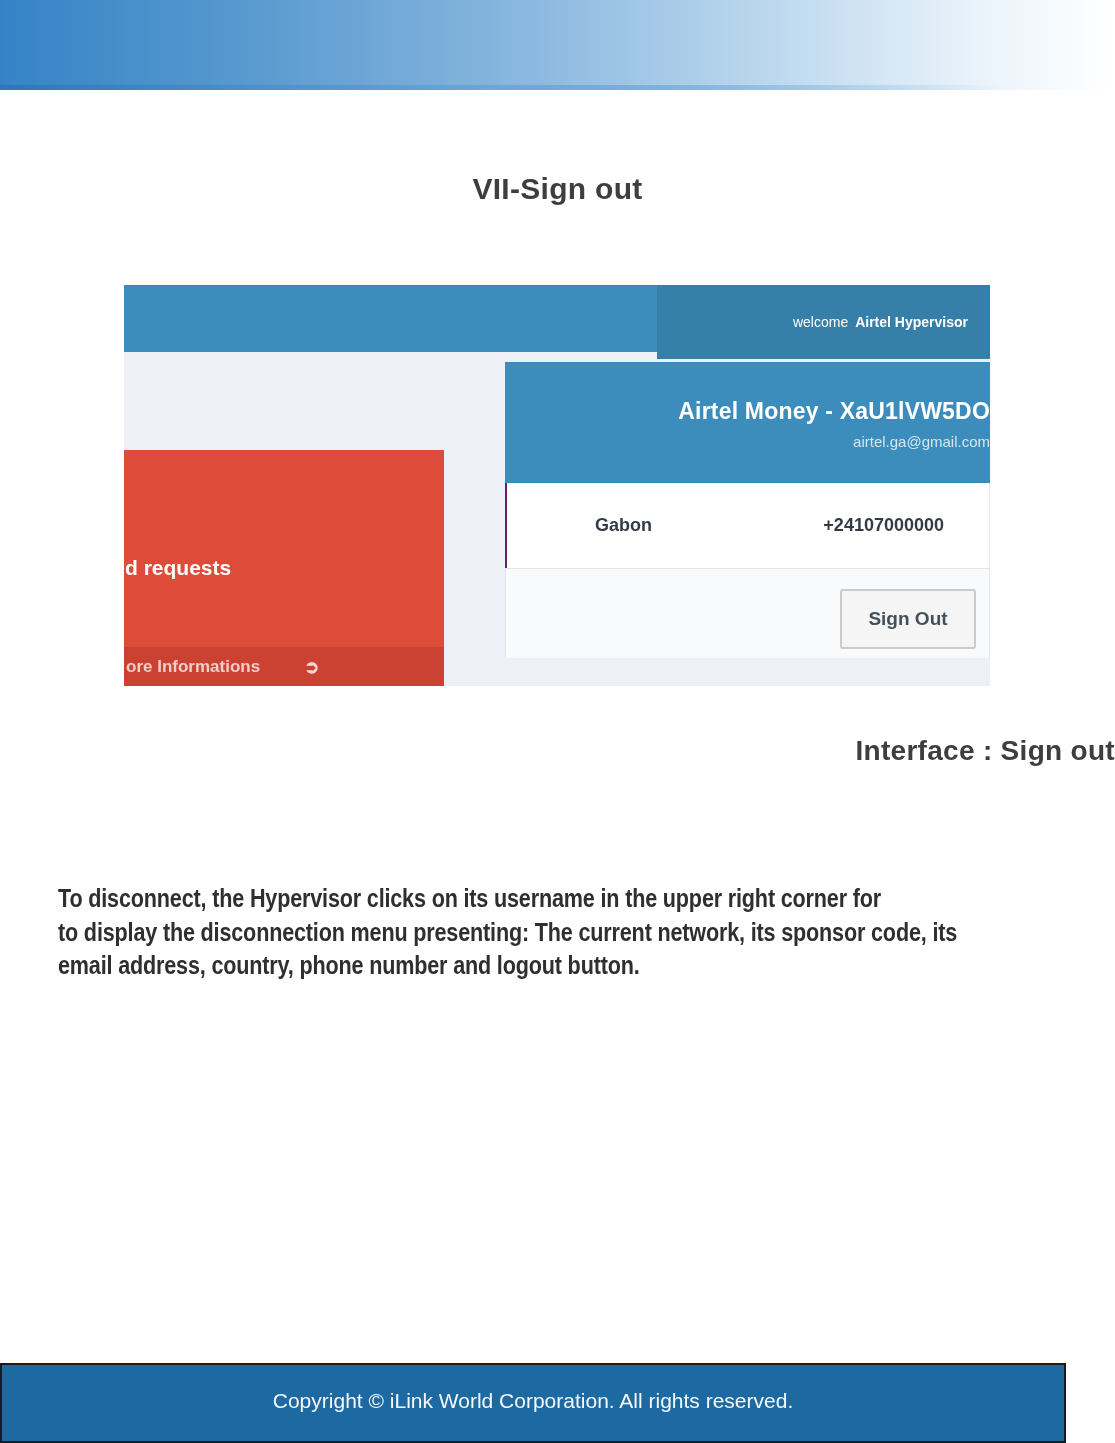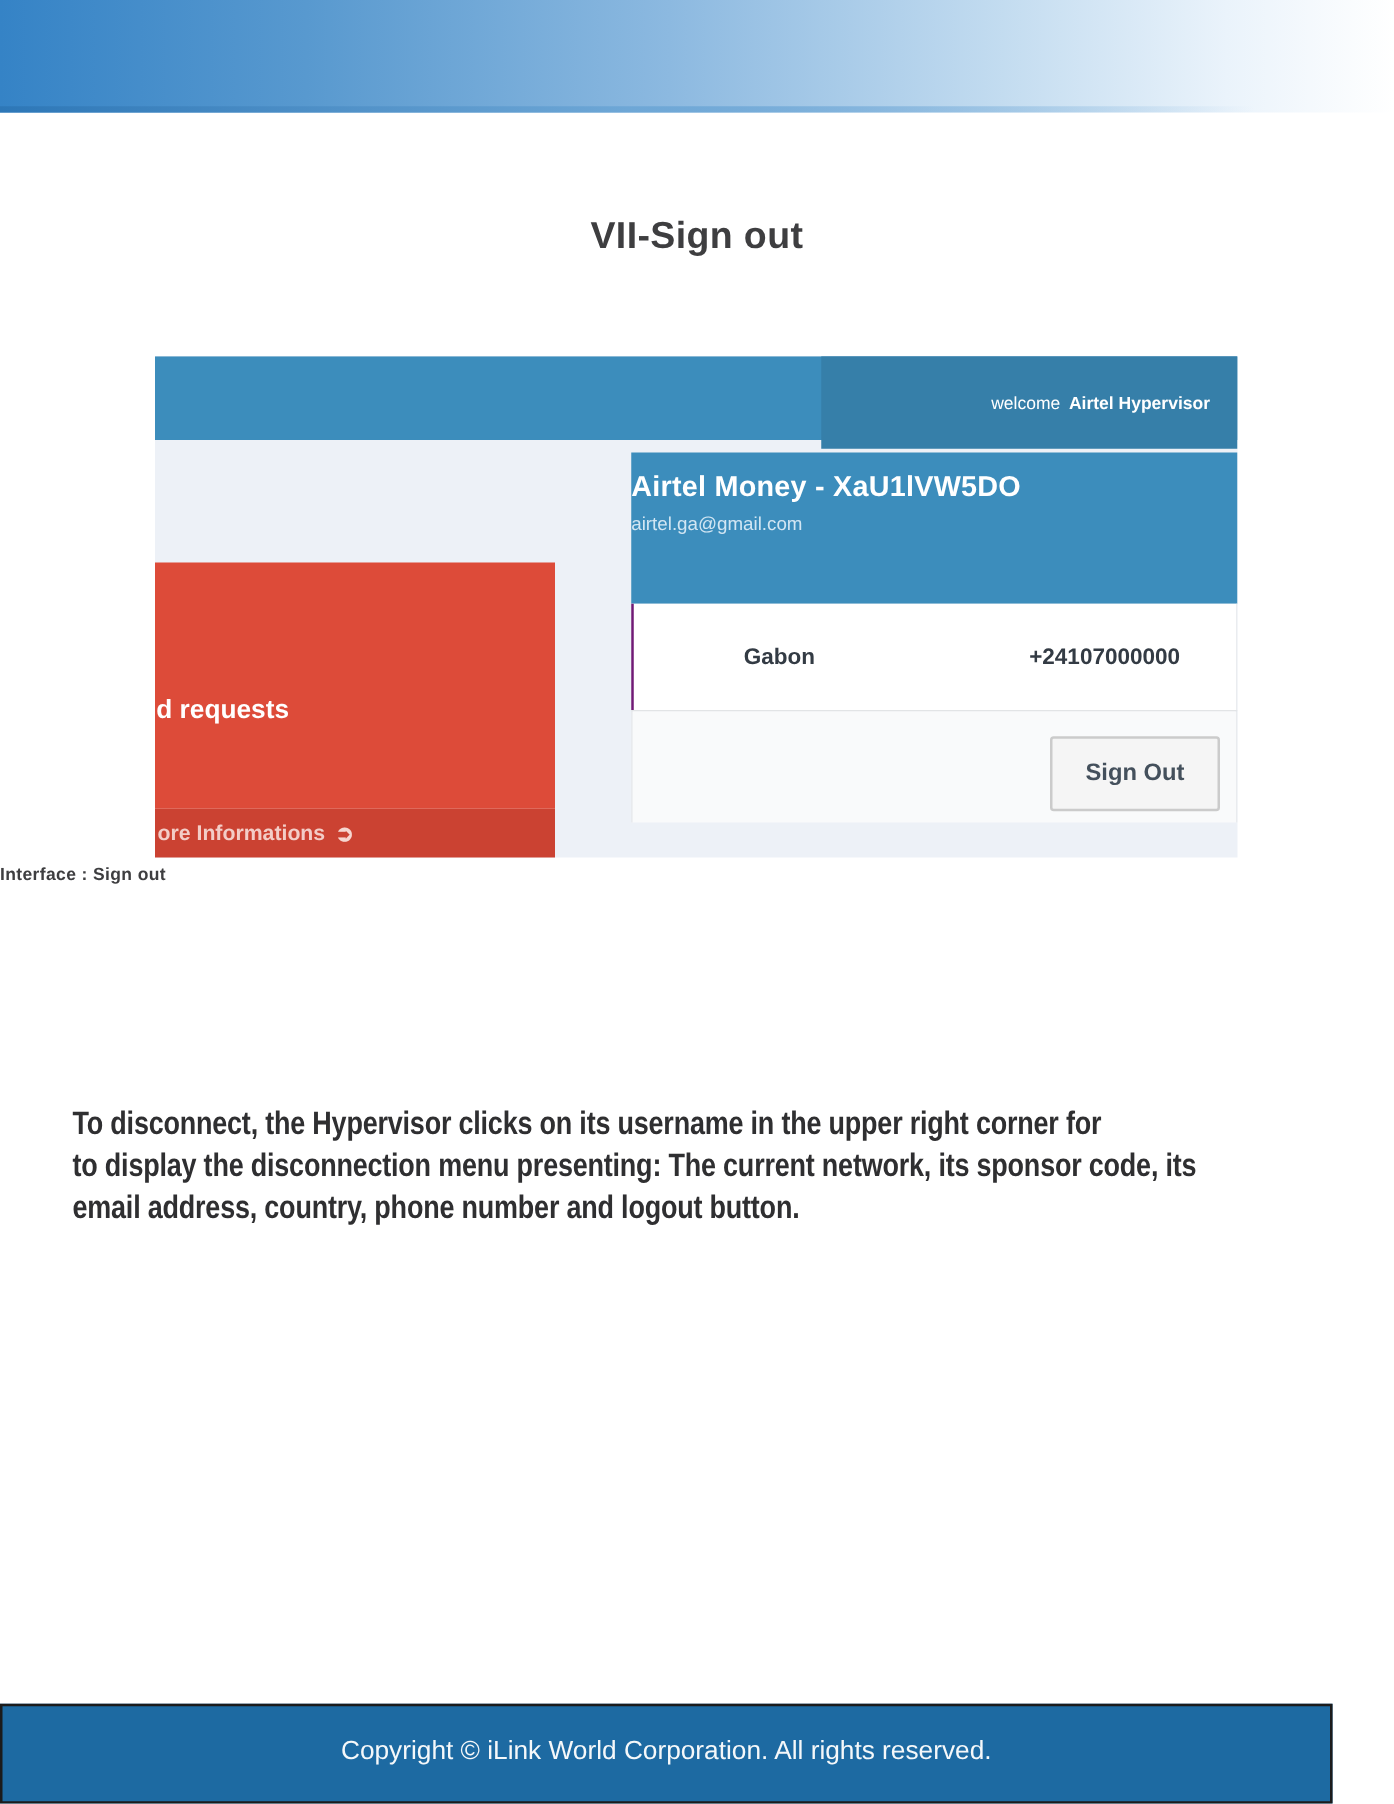--- a/index.html
+++ b/index.html
@@ -36,21 +36,21 @@
   .welcome-box {
     position:absolute; left:533px; top:0; width:333px; height:74px;
     background:#367fa9; display:flex; align-items:center; justify-content:flex-end;
     padding-right:22px; color:#ffffff; font-size:14px; cursor:pointer;
   }
   .welcome-box .username { font-weight:700; margin-left:7px; }
 
   .user-dropdown { position:absolute; left:381px; top:77px; width:485px; height:296px; }
   .dd-header {
     width:100%; height:121px; background:#3c8dbc; color:#ffffff;
-    text-align:left; padding-top:14px;
+    text-align:right; padding-top:36px;
   }
   .dd-header .network-title { font-size:23px; font-weight:700; letter-spacing:0.2px; }
   .dd-header .user-email { font-size:15px; color:#d2e6f3; margin-top:8px; }
   .dd-body {
     width:100%; height:85px; background:#ffffff;
     display:flex; align-items:center; justify-content:space-between;
     padding:0 45px 0 88px; font-size:18px; font-weight:700; color:#333b44;
     border-left:2px solid #701a75; border-right:1px solid #e3e6ea;
   }
   .dd-footer {
@@ -63,28 +63,28 @@
     font-family:"Liberation Sans", sans-serif;
     font-size:19px; font-weight:700; color:#44505c; cursor:pointer;
   }
 
   .sidebar-widget { position:absolute; left:0; top:165px; width:320px; height:208px; }
   .widget-main { position:relative; width:100%; height:197px; background:#dd4b39; }
   .widget-truncated { position:absolute; left:1px; top:106px; color:#ffffff; font-size:21px; font-weight:700; }
   .widget-strip {
     width:100%; height:40px; background:#cb4232;
     display:flex; align-items:center; padding-left:2px;
-    color:#f3cdc7; font-size:17px; font-weight:600; cursor:pointer;
+    color:#f3cdc7; font-size:17px; font-weight:600; cursor:pointer;gap:36px;
   }
   .widget-strip .more-icon { margin-left:8px; font-size:18px; color:#f6d6d0; }
 
   
   .doc-caption {
-    position:absolute; left:0; top:691px; width:1115px; text-align:left;
-    font-size:14px; font-weight:700; color:#3e3e40; letter-spacing:0.3px;
+    position:absolute; left:0; top:735px; width:1115px; text-align:right;
+    font-size:28px; font-weight:700; color:#3e3e40; letter-spacing:0.3px;
   }
 
   
   .doc-paragraph {
     position:absolute; left:58px; top:882px; width:1160px;
     transform:scaleX(0.83); transform-origin:left top;
     font-size:26px; font-weight:700; line-height:33.5px;
     color:#2f2f31; letter-spacing:-0.2px;
   }
 

